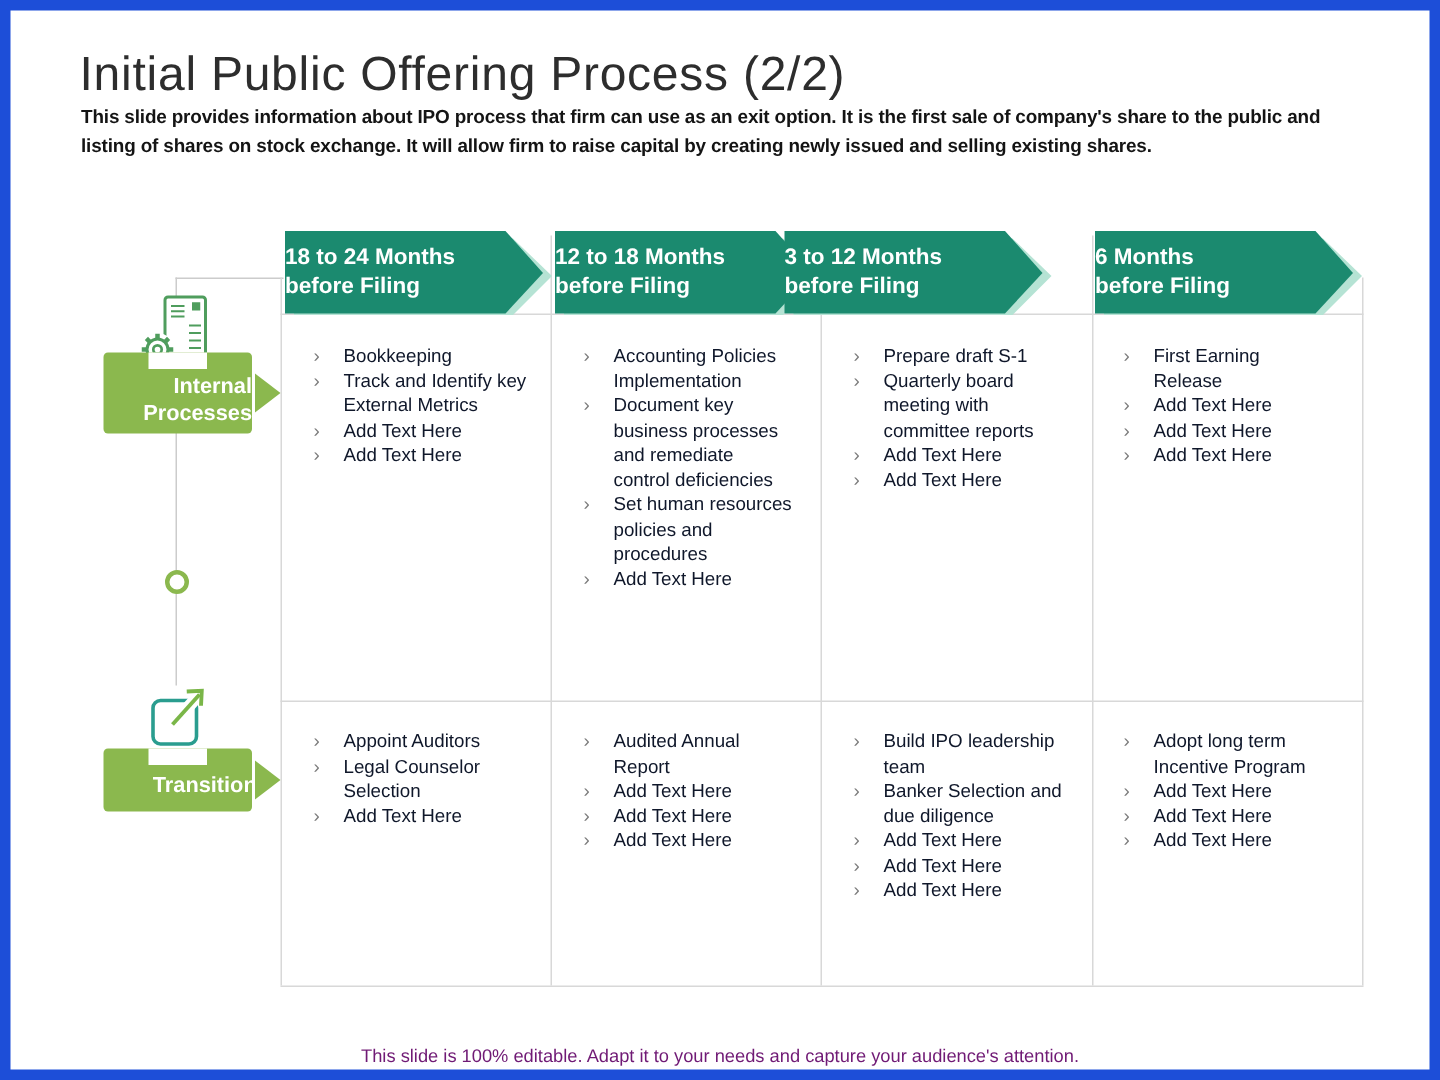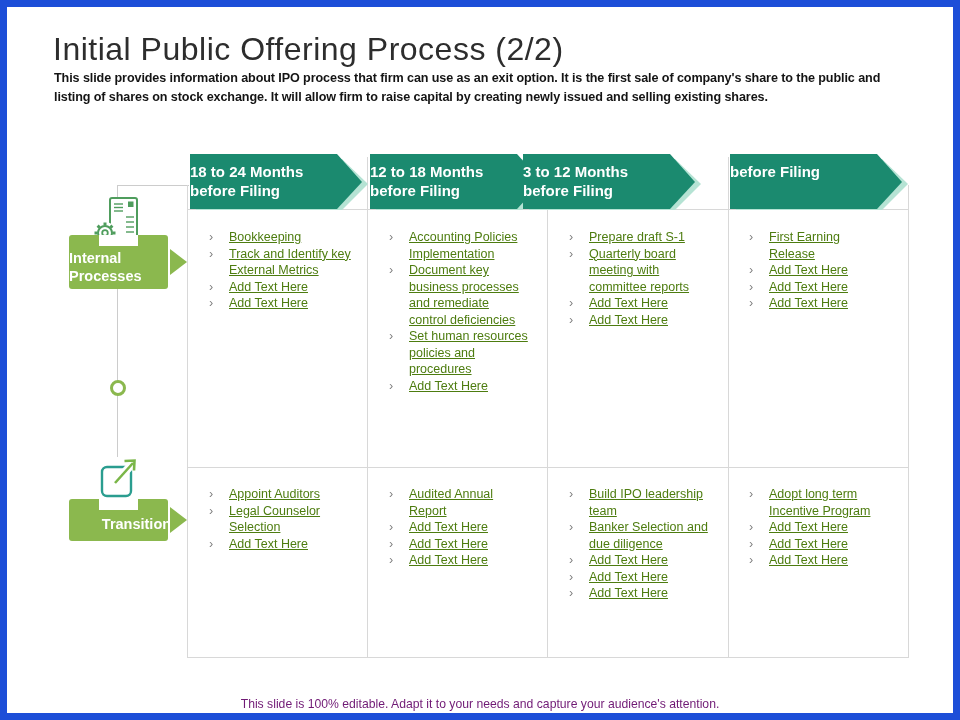--- a/index.html
+++ b/index.html
@@ -27,31 +27,31 @@
 
   
   .hdr{position:absolute;top:146px;width:181px;height:58px;}
   .hdr svg{position:absolute;left:0;top:0;}
   .hdr-text{position:absolute;left:2px;top:9px;width:150px;text-align:left;
             color:#ffffff;font-weight:700;font-size:15px;line-height:19px;}
   .hdr-text span{display:block;}
 
   
   .lbl-box{position:absolute;left:62px;width:99px;background:#8bb84e;border-radius:3px;
-           color:#fff;font-weight:700;font-size:14.5px;text-align:left;line-height:18px;
+           color:#fff;font-weight:700;font-size:14.5px;text-align:right;line-height:18px;
            display:flex;align-items:center;justify-content:center;box-sizing:border-box;}
   .lbl-notch{position:absolute;left:92px;width:39px;height:11px;background:#ffffff;}
   .lbl-tri{position:absolute;left:163px;width:0;height:0;border-top:13px solid transparent;
            border-bottom:13px solid transparent;border-left:17px solid #8bb84e;}
   .lbl-icon{position:absolute;}
 
   
   .cell{position:absolute;}
   .cell ul{margin:0;padding:0;list-style:none;font-size:12.5px;line-height:16.5px;
-           color:#4d7c0f;text-decoration:underline;}
+           color:#0f172a;}
   .cell li{position:relative;padding-left:21px;}
   .cell li::before{content:"\203A";position:absolute;left:1px;top:0;color:#7d7d7d;}
 
   .footer{position:absolute;left:0;right:0;top:690px;margin:0;text-align:center;
           font-size:12.2px;color:#701a75;}
 </style>
 </head>
 <body>
 
 <div class="slide">
@@ -101,20 +101,21 @@
       <span>3 to 12 Months</span>
       <span>before Filing</span>
     </div>
   </div>
   <div class="hdr" style="left:721px;">
     <svg width="181" height="58" viewBox="0 0 181 58">
       <polygon points="8,6 154,6 180,31 154,57 8,57" fill="#b5e3d4"></polygon>
       <polygon points="2,1 149,1 174,29 149,56 2,56" fill="#1b8a6f"></polygon>
     </svg>
     <div class="hdr-text">
+      <span>6 Months</span>
       <span>before Filing</span>
     </div>
   </div>
 
   <svg class="lbl-icon" style="left:86px;top:189px;" width="48" height="54" viewBox="0 0 48 54">
     <rect x="17" y="2" width="27" height="43" rx="2" fill="#ffffff" stroke="#4f9d5d" stroke-width="2"></rect>
     <rect x="35" y="5.5" width="5.5" height="5.5" fill="#4f9d5d"></rect>
     <g stroke="#4f9d5d" stroke-width="1.4">
       <line x1="21" y1="8" x2="30" y2="8"></line>
         <line x1="21" y1="11.5" x2="30" y2="11.5"></line>

